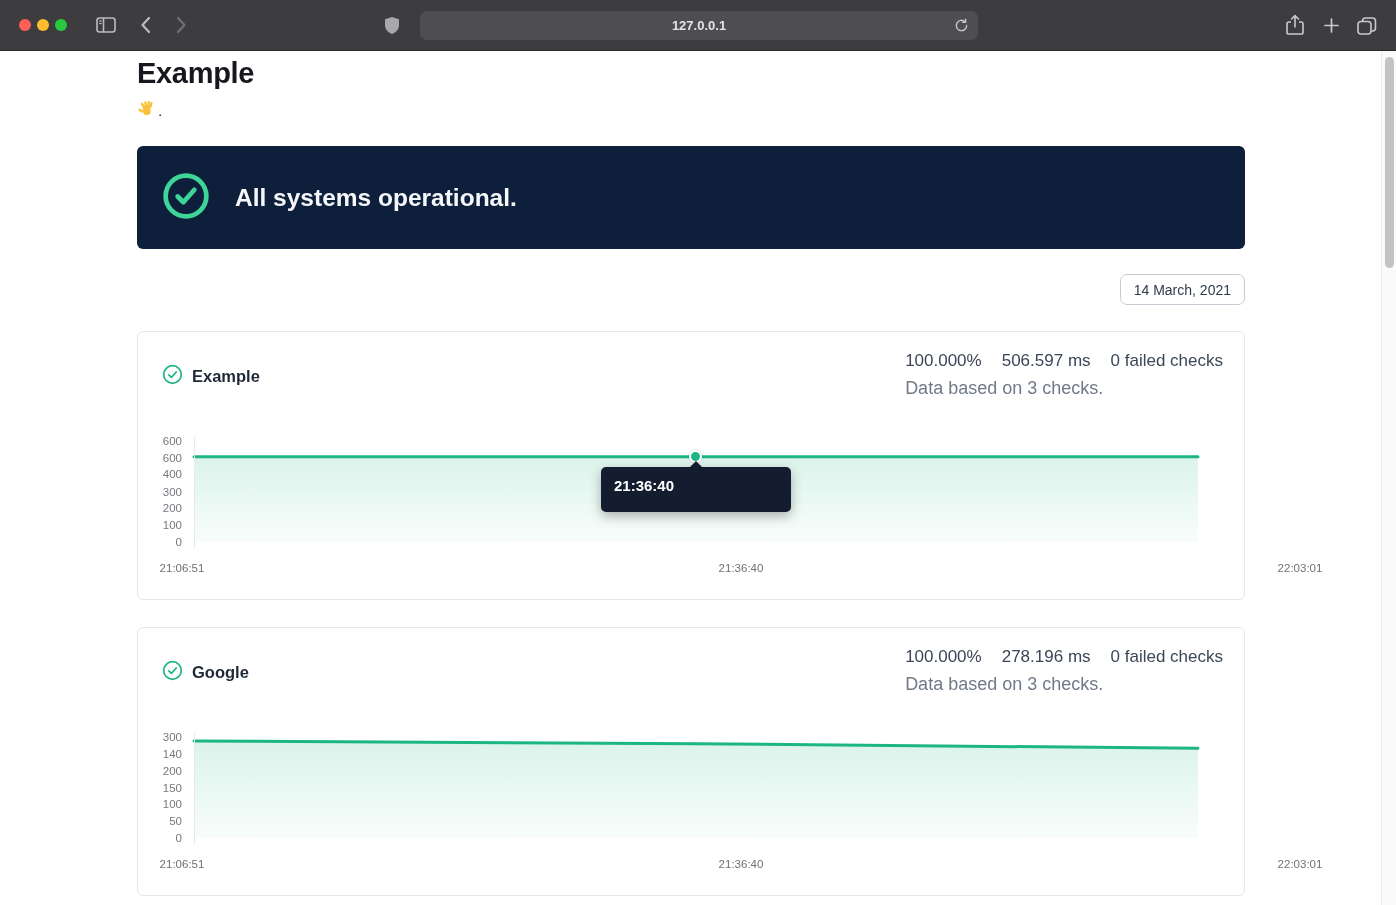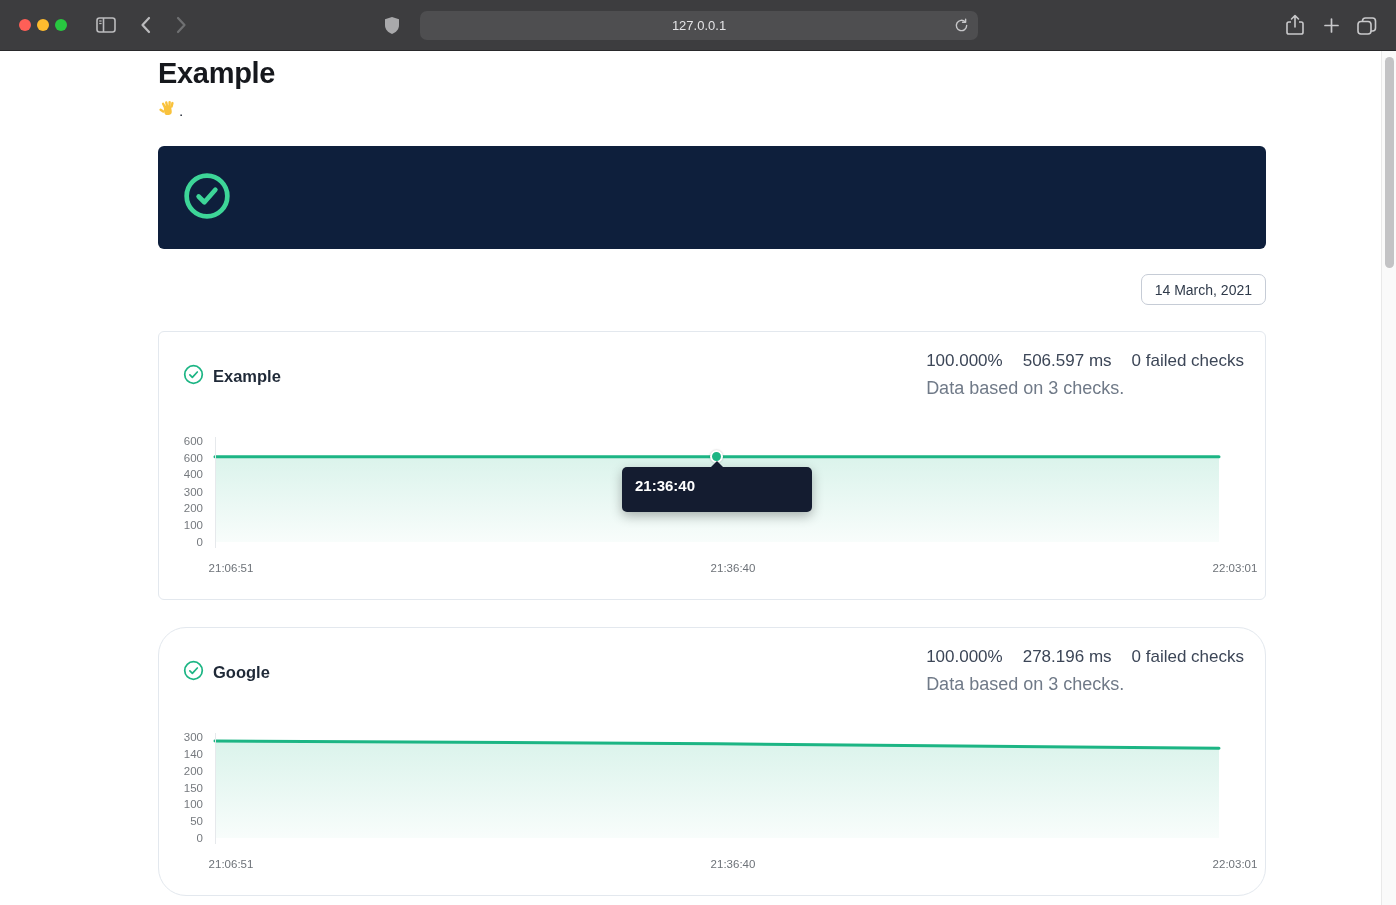--- a/index.html
+++ b/index.html
@@ -21,29 +21,29 @@
   .t-zoom  { left:55px; background:#28c840; }
   .chrome-btn { position:absolute; display:flex; align-items:center; justify-content:center; }
   .sidebar-btn { left:96px; top:17px; }
   .back-btn { left:140px; top:16px; }
   .fwd-btn  { left:176px; top:16px; }
   .shield-wrap { left:384px; top:16px; }
   .urlbar {
     position:absolute; left:420px; top:11px; width:558px; height:29px;
     background:#4e4e50; border-radius:7px;
     display:flex; align-items:center; justify-content:center;
-    font-size:13px; color:#e4e4e6;
+    font-size:13px; color:#e4e4e6;font-weight:bold;
   }
   .reload-btn { position:absolute; right:9px; top:7px; }
   .share-btn { left:1286px; top:14px; }
   .plus-btn  { left:1323px; top:17px; }
   .tabs-btn  { left:1357px; top:17px; }
 
   
-  .content { position:absolute; top:51px; left:137px; width:1108px; height:854px;margin-left:21px; }
+  .content { position:absolute; top:51px; left:137px; width:1108px; height:854px; }
   .page-title {
     position:absolute; left:0; top:6px; margin:0;
     font-size:29px; font-weight:700; color:#16181d; letter-spacing:-0.3px;
   }
   .page-desc {
     position:absolute; left:0; top:49px; font-size:15.5px; color:#222835;
     display:flex; align-items:center; gap:3px;
   }
   .banner {
     position:absolute; left:0; top:95px; width:1108px; height:103px;
@@ -56,35 +56,35 @@
     background:#fff; border:1px solid #c6ccd6; border-radius:7px;
     font-size:14px; color:#2f3a4a; display:flex; align-items:center; cursor:pointer;
   }
 
   
   .card {
     position:absolute; left:0; width:1108px; height:269px;
     background:#fff; border:1px solid #e3e8ee; border-radius:6px;
   }
   .card-1 { top:280px; }
-  .card-2 { top:576px;border-radius:28px; }
+  .card-2 { top:576px; }
   .card-title { position:absolute; left:24px; top:32px; display:flex; align-items:center; gap:9px; }
   .card-title .label { font-size:16.5px; font-weight:700; color:#1f2937; }
   .card-stats { position:absolute; right:21px; top:19px; }
   .stat-row { display:flex; gap:20px; font-size:17px; color:#3c4657; }
   .stat-note { margin-top:7px; font-size:18px; color:#707a88; }
 
   
   .chart { position:absolute; left:0; top:0; width:100%; height:100%; }
   .ylabels { position:absolute; left:0; top:109px; width:44px; height:101px; font-size:11.5px; color:#75797e; }
   .ylabels span { position:absolute; right:0; width:44px; text-align:right; line-height:14px; }
   .plot { position:absolute; left:56px; top:109px; width:1004px; height:101px; }
   .plot::before { content:""; position:absolute; left:0; top:-4px; bottom:-6px; width:1px; background:#e6e9ec; }
   .plot svg { display:block; width:100%; height:100%; overflow:visible; }
-  .xlabels { position:absolute; left:72px; top:229px; width:1004px; height:14px; font-size:11.5px; color:#6d7278; }
+  .xlabels { position:absolute; left:44px; top:229px; width:1118px; height:14px; font-size:11.5px; color:#6d7278; }
   .xlabels span { position:absolute; transform:translateX(-50%); white-space:nowrap; line-height:14px; }
 
   .marker {
     position:absolute; left:551px; top:118px; width:13px; height:13px; border-radius:50%;
     background:#1cb584; border:2px solid #ffffff; box-shadow:0 0 2px rgba(0,0,0,.25); z-index:4;
   }
   .tooltip {
     position:absolute; left:463px; top:135px; width:190px;
     background:#141c30; border-radius:5px; padding:10px 13px;
     box-shadow:0 4px 12px rgba(0,0,0,.3); z-index:5;
@@ -189,20 +189,21 @@
     <span>.</span>
   </div>
 
   <div class="banner">
     <span>
       <svg width="48" height="48" viewBox="0 0 46 46">
           <circle cx="23" cy="23" r="19.5" fill="none" stroke="#3dd598" stroke-width="4.5"></circle>
           <path d="M15 23.5 l5.5 5.5 L31 17" fill="none" stroke="#3dd598" stroke-width="4.5" stroke-linecap="round" stroke-linejoin="round"></path>
         </svg>
     </span>
+    <span class="banner-text">All systems operational.</span>
   </div>
 
   <button class="date-btn">14 March, 2021</button>
 
   <div class="card card-1">
     <div class="card-title">
       <span>
         <svg width="21" height="21" viewBox="0 0 22 22">
             <circle cx="11" cy="11" r="9.2" fill="none" stroke="#1cb584" stroke-width="1.8"></circle>
             <path d="M7.2 11.4 l2.6 2.6 L15 8.4" fill="none" stroke="#1cb584" stroke-width="1.8" stroke-linecap="round" stroke-linejoin="round"></path>

